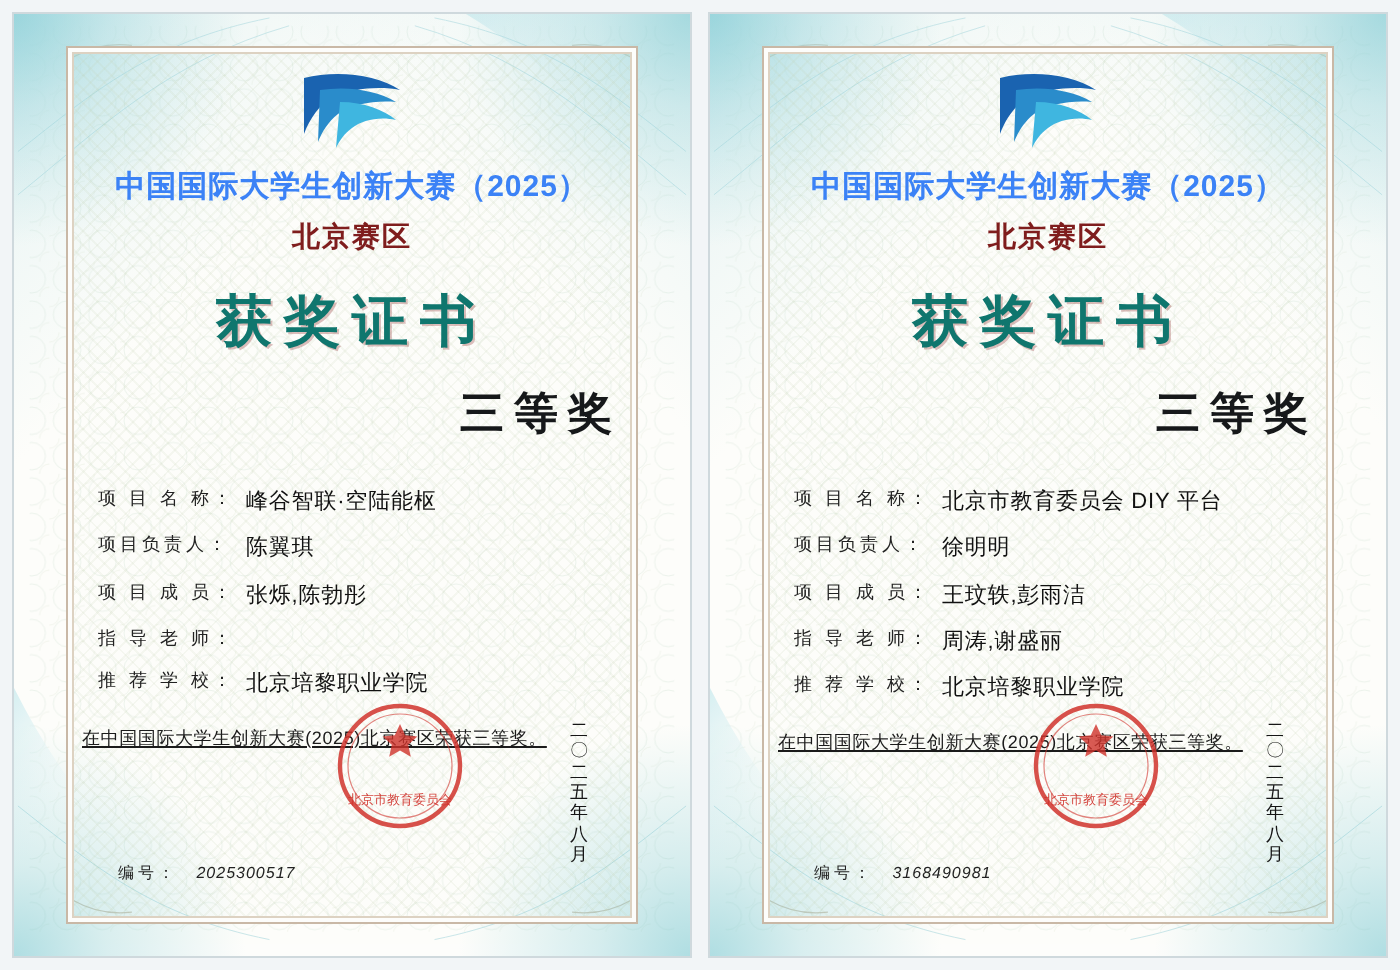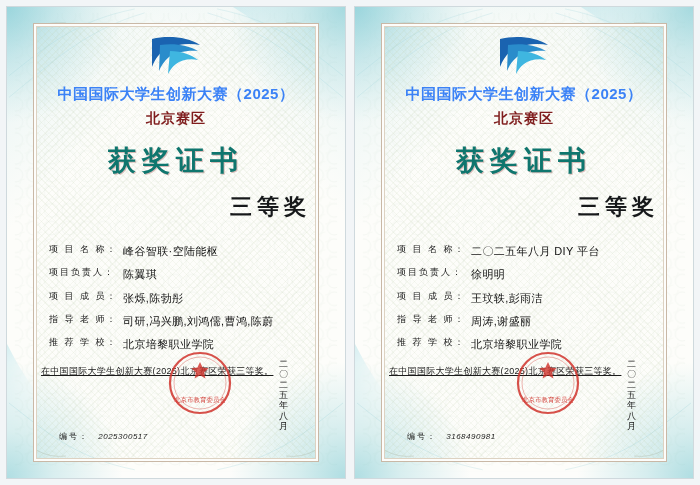--- a/index.html
+++ b/index.html
@@ -169,26 +169,26 @@
     left: 0;
     top: -8px;
     width: 66px;
     height: 66px;
   }
   .seal-date {
     position: absolute;
     right: 4px;
     top: 2px;
     width: 16px;
-    text-align: left;
+    text-align: right;
     font-size: 9px;
     color: #151515;
     line-height: 1.15;
     letter-spacing: 1px;
-    font-family: Liberation Mono, monospace;
+    font-family: Liberation Sans, sans-serif;
   }
   .cert-no {
     position: absolute;
     left: 52px;
     bottom: 36px;
     z-index: 4;
     font-size: 8px;
     color: #222;
     letter-spacing: 1px;
   }
@@ -264,21 +264,20 @@
         <div class="field-row">
           <span class="field-label">项目负责人：</span>
           <span class="field-value">陈翼琪</span>
         </div>
         <div class="field-row">
           <span class="field-label">项 目 成 员：</span>
           <span class="field-value">张烁,陈勃彤</span>
         </div>
         <div class="field-row">
           <span class="field-label">指 导 老 师：</span>
-          <span class="field-value">司研,冯兴鹏,刘鸿儒,曹鸿,陈蔚</span>
         </div>
         <div class="field-row">
           <span class="field-label">推 荐 学 校：</span>
           <span class="field-value">北京培黎职业学院</span>
         </div>
       </div>
 
       <div class="statement">在中国国际大学生创新大赛(2025)北京赛区荣获三等奖。</div>
     </div>
 
@@ -344,21 +343,21 @@
         </svg>
       </div>
       <div class="title-main">中国国际大学生创新大赛（2025）</div>
       <div class="title-sub">北京赛区</div>
       <div class="award-title">获奖证书</div>
       <div class="award-level">三等奖</div>
 
       <div class="fields">
         <div class="field-row">
           <span class="field-label">项 目 名 称：</span>
-          <span class="field-value">二〇二五年八月 DIY 平台</span>
+          <span class="field-value">北京市教育委员会 DIY 平台</span>
         </div>
         <div class="field-row">
           <span class="field-label">项目负责人：</span>
           <span class="field-value">徐明明</span>
         </div>
         <div class="field-row">
           <span class="field-label">项 目 成 员：</span>
           <span class="field-value">王玟轶,彭雨洁</span>
         </div>
         <div class="field-row">

